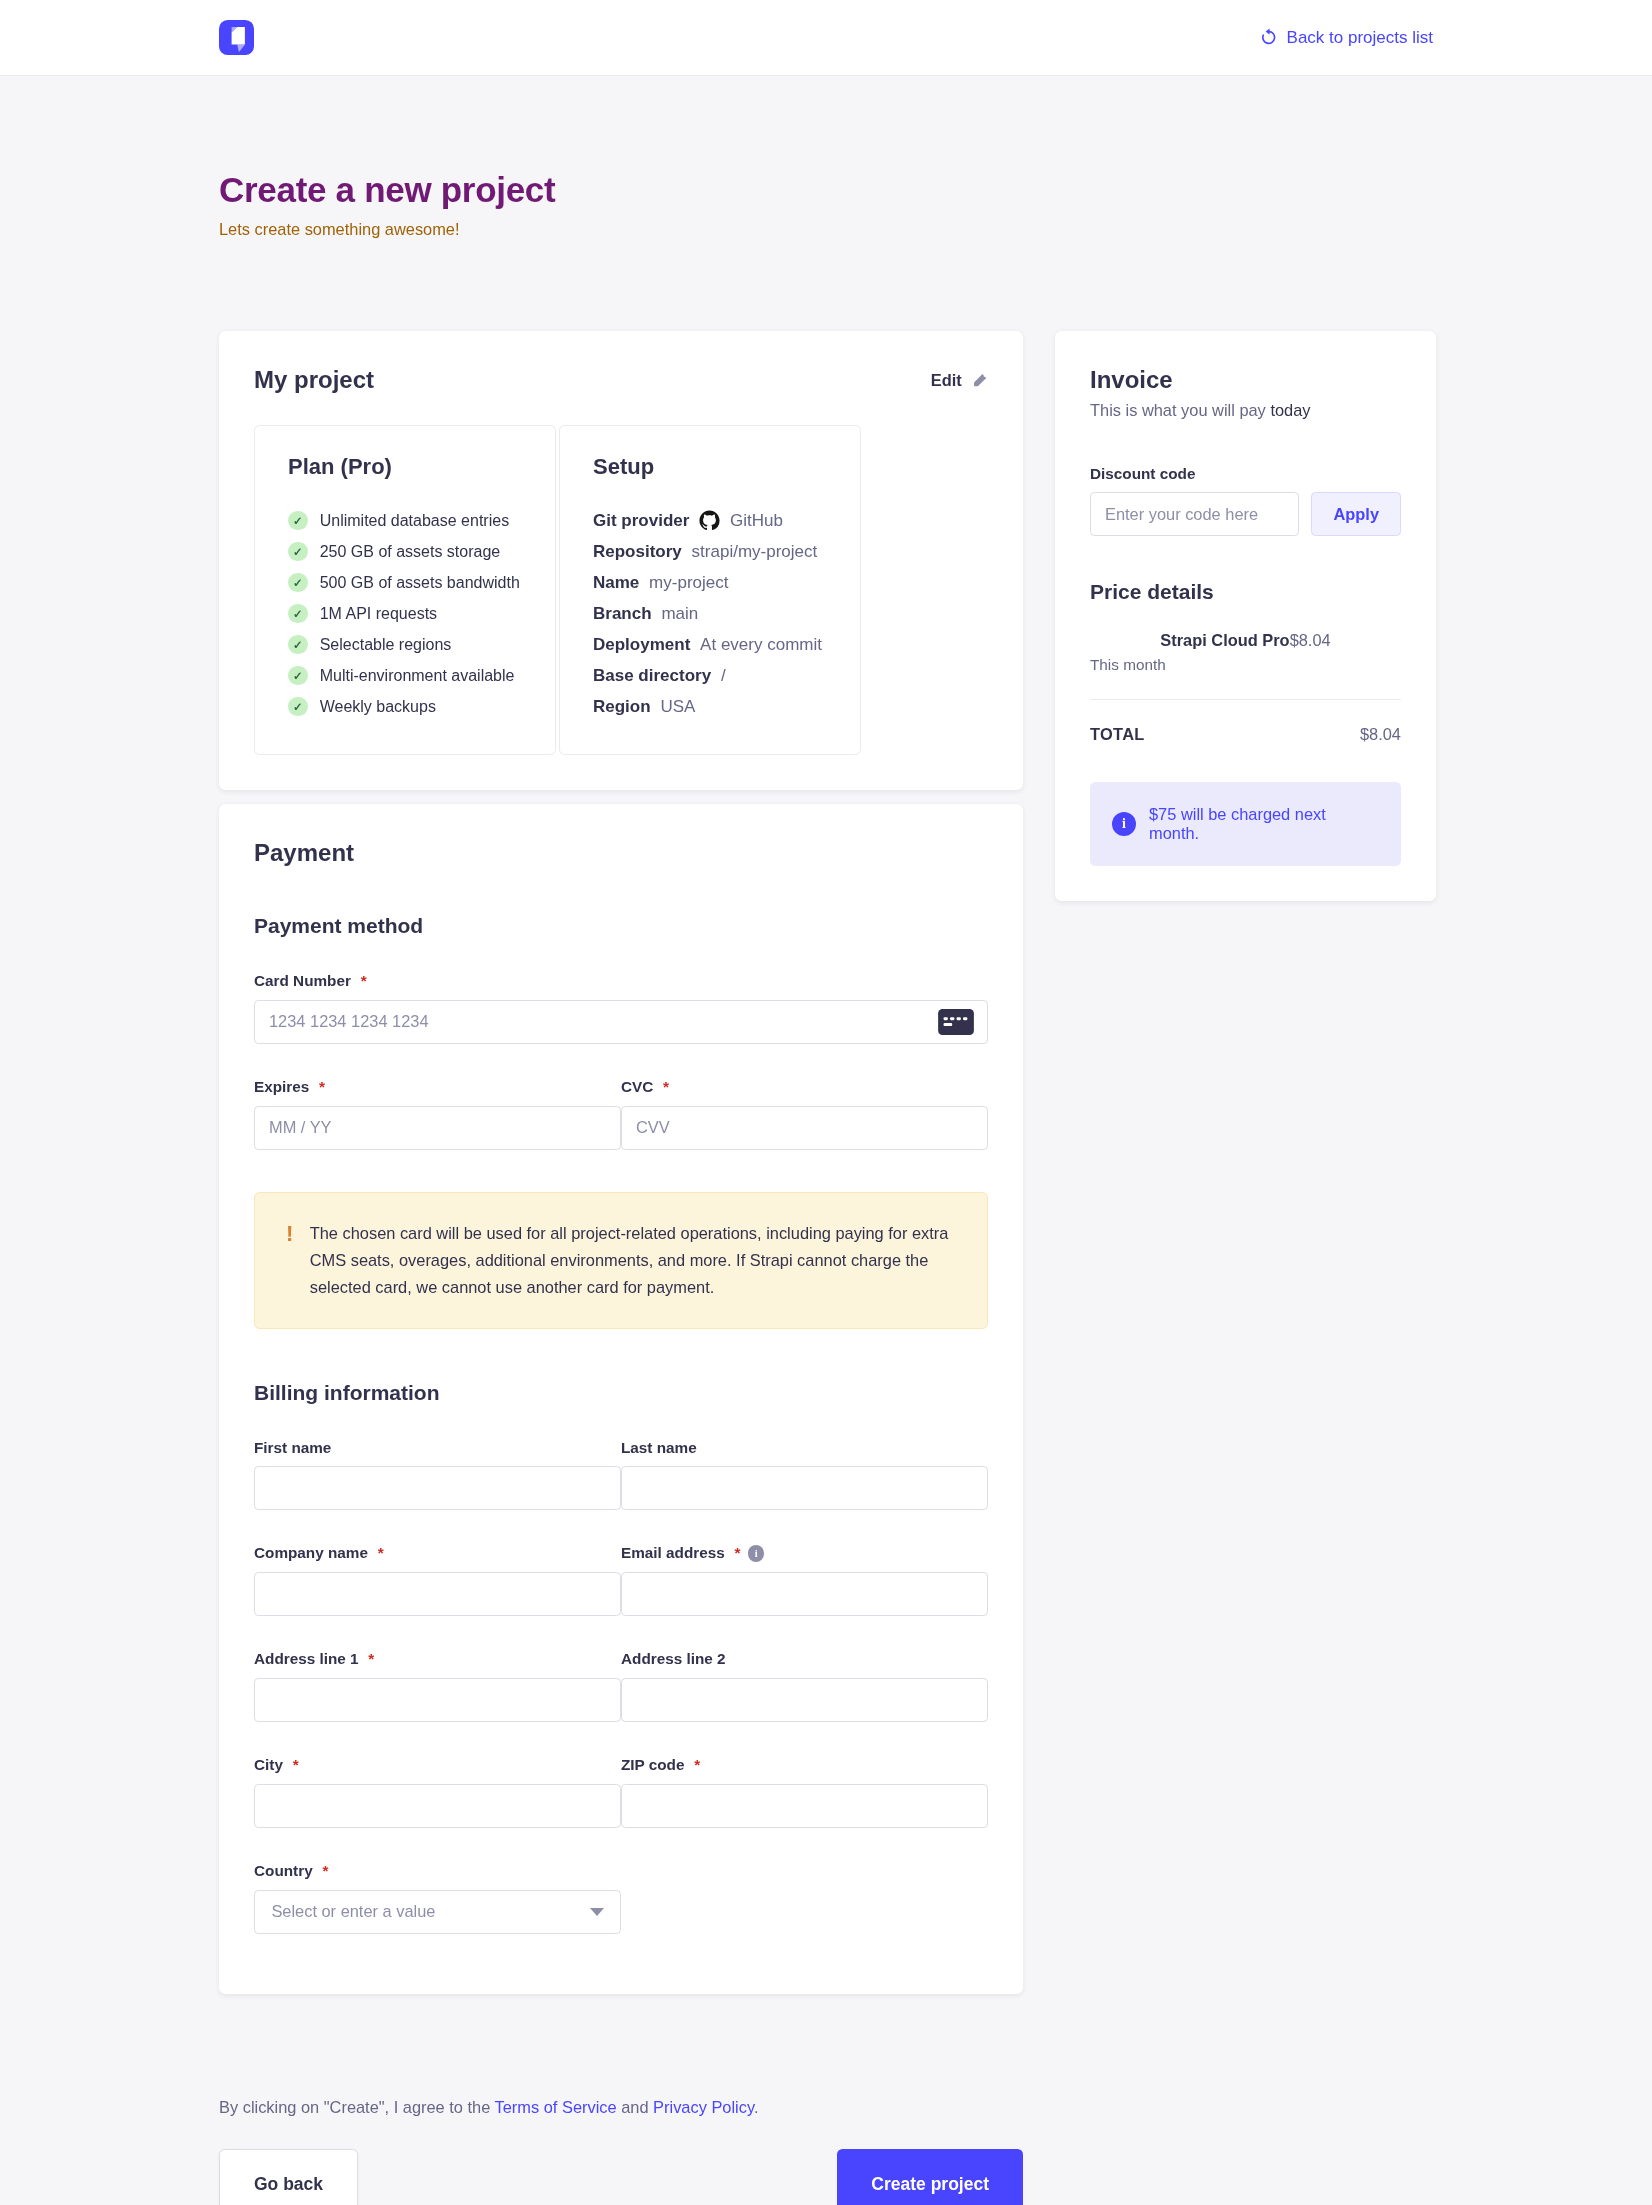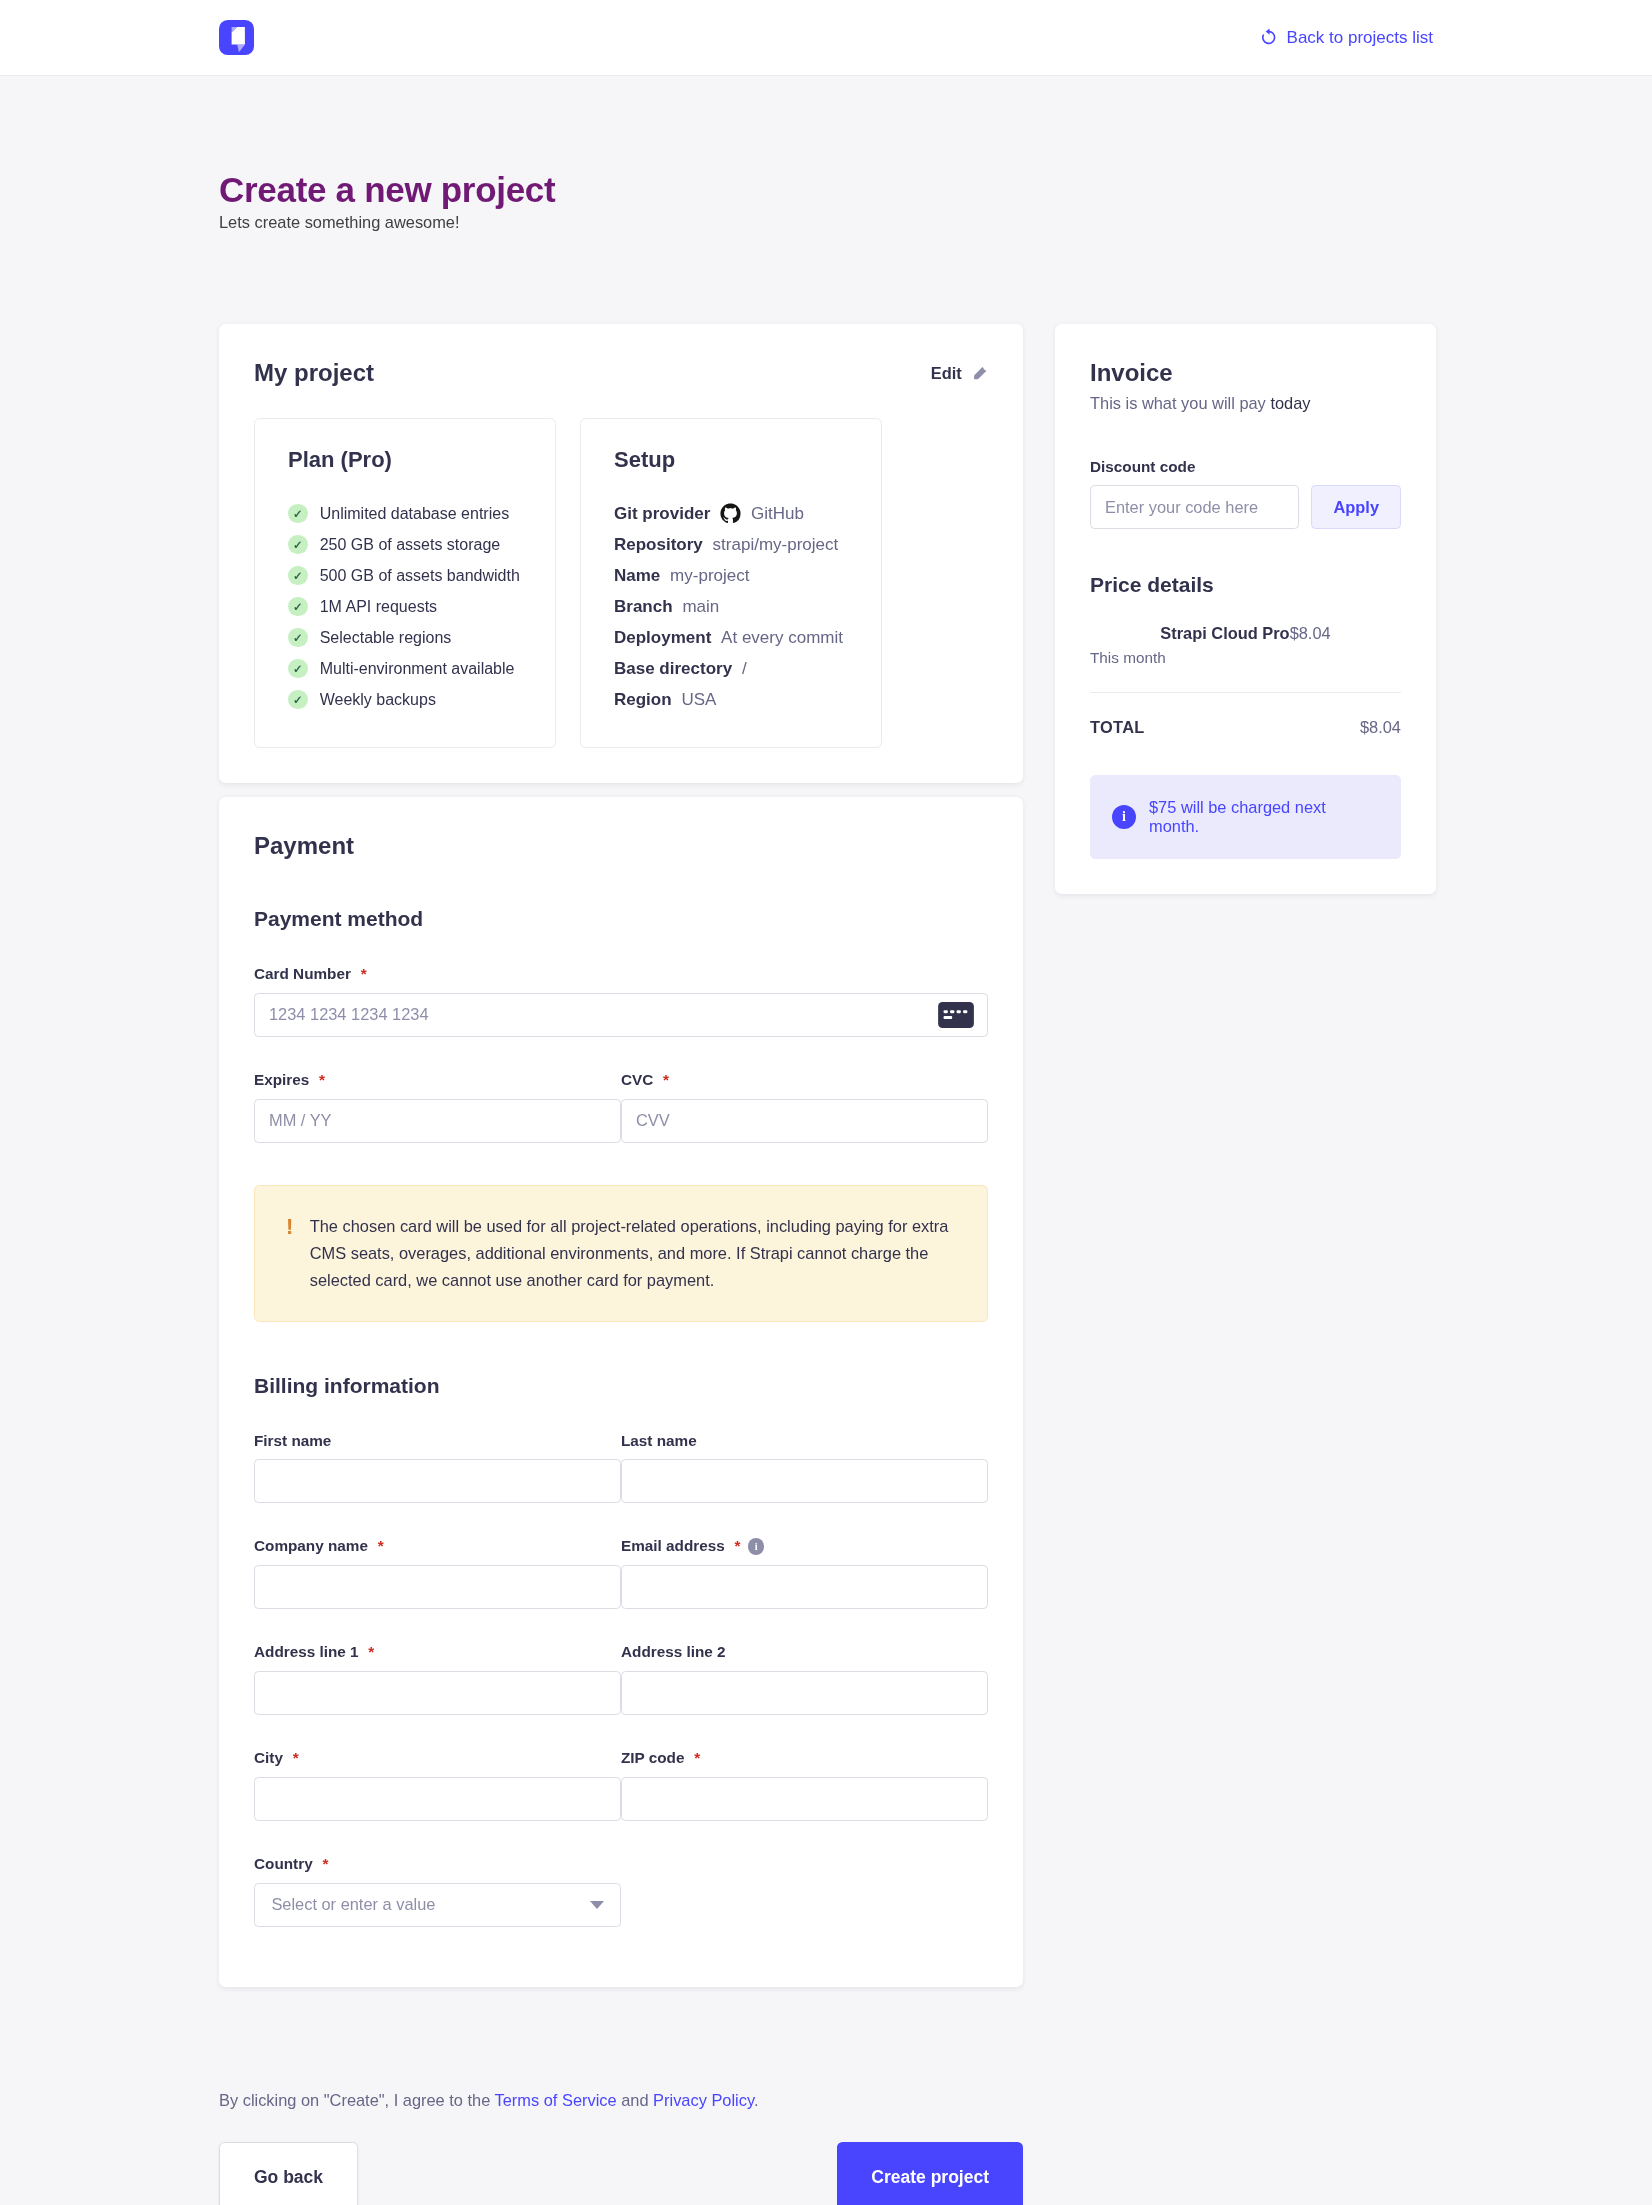--- a/index.html
+++ b/index.html
@@ -20,32 +20,32 @@
   .logo i { position:absolute; inset:0; display:block; }
   .logo .g1 { background:#fff; clip-path:polygon(52% 20%, 74% 20%, 74% 70%, 36% 70%, 36% 36%); }
   .logo .g2 { background:rgba(255,255,255,.55); clip-path:polygon(36% 20%, 52% 20%, 36% 36%); }
   .logo .g3 { background:rgba(255,255,255,.55); clip-path:polygon(52% 70%, 74% 70%, 57% 92%); }
   .back { display:flex; align-items:center; gap:8.7px; color:#4945ff; font-size:17px; text-decoration:none; cursor:pointer; }
   .back svg { display:block; }
   
   .wrap { padding:0 216px 0 219px; }
   .hero { margin-top:94px; }
   .hero h1 { font-size:35px; font-weight:bold; color:#701a75; letter-spacing:-0.3px; }
-  .hero p { margin-top:3px; font-size:16.4px; color:#404040; }
+  .hero p { margin-top:10px; font-size:16.4px; color:#a16207; }
   
   .cols { display:flex; gap:32px; margin-top:92px; align-items:flex-start; }
   .col-left { width:804px; flex:none; }
   .col-right { width:381px; flex:none; }
   .card { background:#fff; border-radius:6.6px; box-shadow:0 1.1px 5.5px rgba(33,33,52,.08); }
   
   .pcard { padding:35px; }
   .phead { display:flex; align-items:center; justify-content:space-between; }
   .phead h2 { font-size:24px; font-weight:bold; }
   .edit { display:flex; align-items:center; gap:9.8px; font-size:16.4px; font-weight:bold; color:#32324d; cursor:pointer; }
-  .boxes { display:flex; gap:24px; margin-top:31px; }
+  .boxes { display:flex; gap:3px; margin-top:31px; }
   .box { width:302px; border:1.1px solid #eaeaef; border-radius:5.5px; padding:28px 33px 32px; }
   .box h3 { font-size:22px; font-weight:bold; }
   .feat { list-style:none; margin-top:25px; }
   .feat li { display:flex; align-items:center; gap:12px; height:31px; font-size:16px; color:#32324d; }
   .chk {
     width:19.7px; height:19.7px; border-radius:50%; background:#c6f0c2; color:#2f6846;
     display:flex; align-items:center; justify-content:center; font-size:11.5px; font-weight:bold; flex:none;
   }
   .setup { margin-top:25px; }
   .srow { display:flex; align-items:center; gap:9.8px; height:31px; font-size:17px; }

